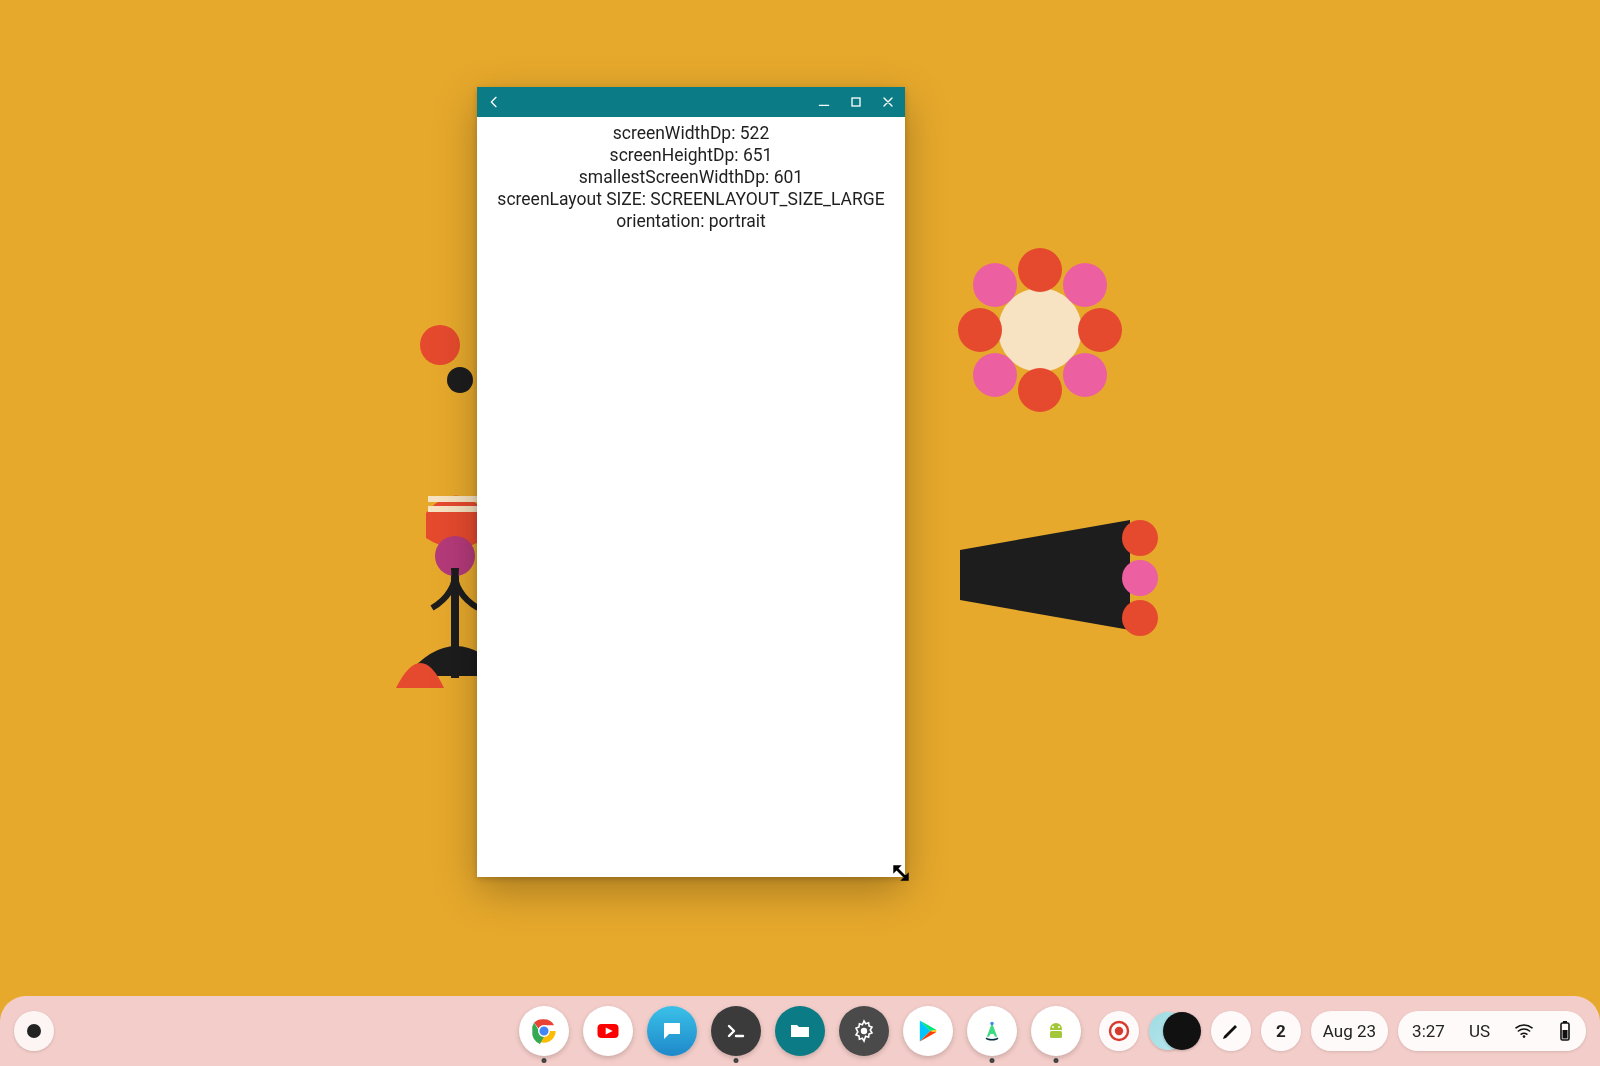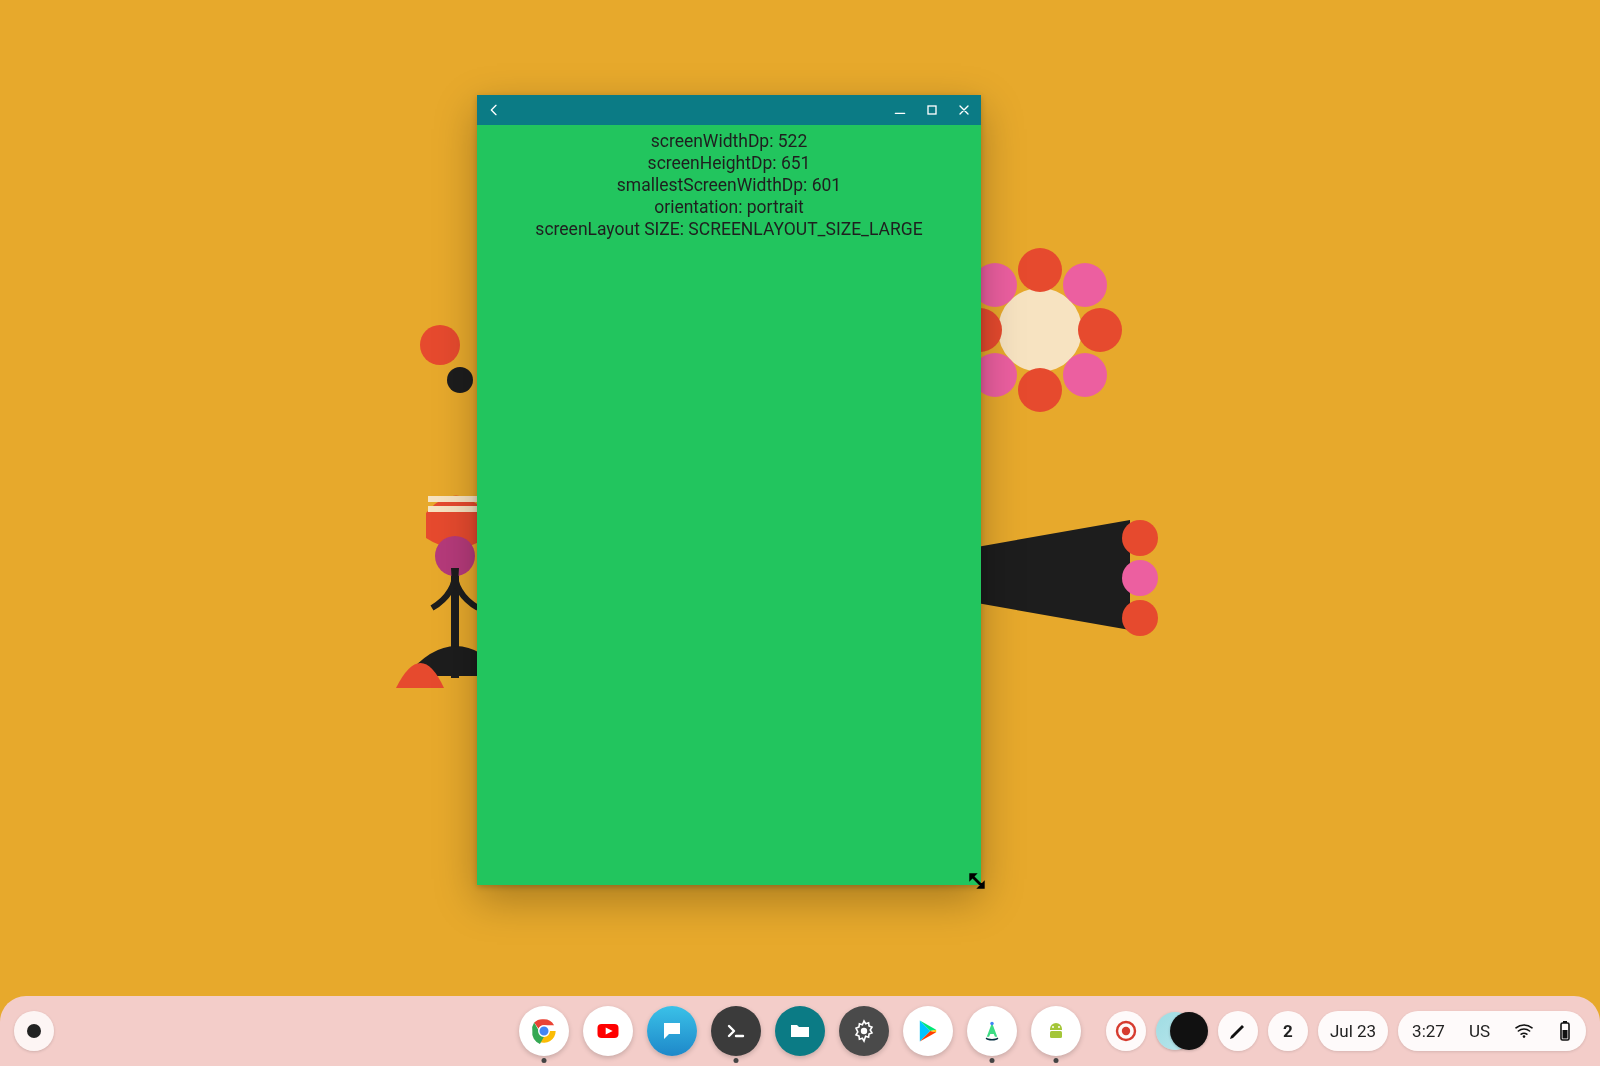--- a/index.html
+++ b/index.html
@@ -7,24 +7,23 @@
   body { position: relative; background: #e7a92c; }
 
   
   .wallpaper { position: absolute; inset: 0; overflow: hidden; }
   .wallpaper svg { position: absolute; }
 
   
   .app-window {
     position: absolute;
     left: 477px; top: 87px;
-    width: 504px; height: 790px;
-    background: #22c55e;
+    width: 428px; height: 790px;
+    background: #ffffff;
     box-shadow: 0 14px 40px rgba(0,0,0,.28), 0 2px 6px rgba(0,0,0,.18);
-    margin-top: 8px;
   }
   .titlebar {
     height: 30px;
     background: #0b7b85;
     display: flex;
     align-items: center;
     justify-content: space-between;
     padding: 0 8px;
     color: #fff;
   }
@@ -196,22 +195,22 @@
         <svg viewBox="0 0 24 24">
             <path d="M6 6l12 12M18 6L6 18" stroke-linecap="round"></path>
           </svg>
       </div>
     </div>
   </div>
   <div class="app-content">
     <div>screenWidthDp: 522</div>
     <div>screenHeightDp: 651</div>
     <div>smallestScreenWidthDp: 601</div>
+    <div>screenLayout SIZE: SCREENLAYOUT_SIZE_LARGE</div>
     <div>orientation: portrait</div>
-    <div>screenLayout SIZE: SCREENLAYOUT_SIZE_LARGE</div>
   </div>
   <div class="resize-cursor">
     <svg viewBox="0 0 18 18">
         <g stroke="#000" stroke-width="1.4" fill="#000">
       <path d="M2 2 L8 2 L5.5 4.5 L13.5 12.5 L16 10 L16 16 L10 16 L12.5 13.5 L4.5 5.5 L2 8 Z"></path>
     </g>
       </svg>
   </div>
 </div>
 
@@ -311,21 +310,21 @@
       <svg class="ico24" viewBox="0 0 24 24">
         <path d="M4 20l3-1 11-11-2-2L5 17z" fill="#111"></path>
       </svg>
     </div>
 
     <div class="round badge-count">
       <span>2</span>
     </div>
 
     <div class="chip">
-      <span>Jul 23</span>
+      <span>Aug 23</span>
     </div>
 
     <div class="chip status-pill">
       <span>3:27</span>
       <span class="sep">US</span>
       <svg width="20" height="16" viewBox="0 0 24 20">
         <path d="M2 6a16 16 0 0 1 20 0M5 10a11 11 0 0 1 14 0M8.5 14a6 6 0 0 1 7 0" stroke="#111" stroke-width="2" fill="none" stroke-linecap="round"></path>
         <circle cx="12" cy="17" r="1.6" fill="#111"></circle>
       </svg>
       <span class="battery-small">

